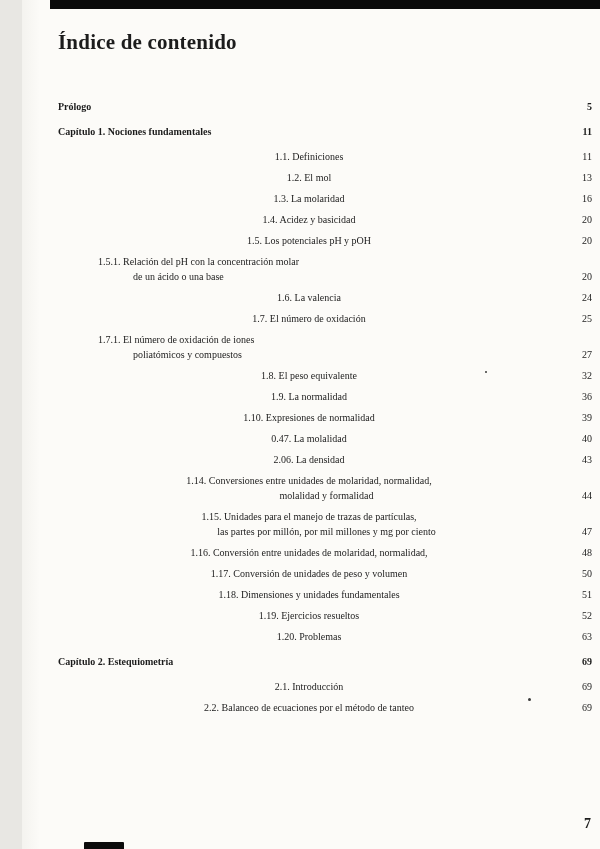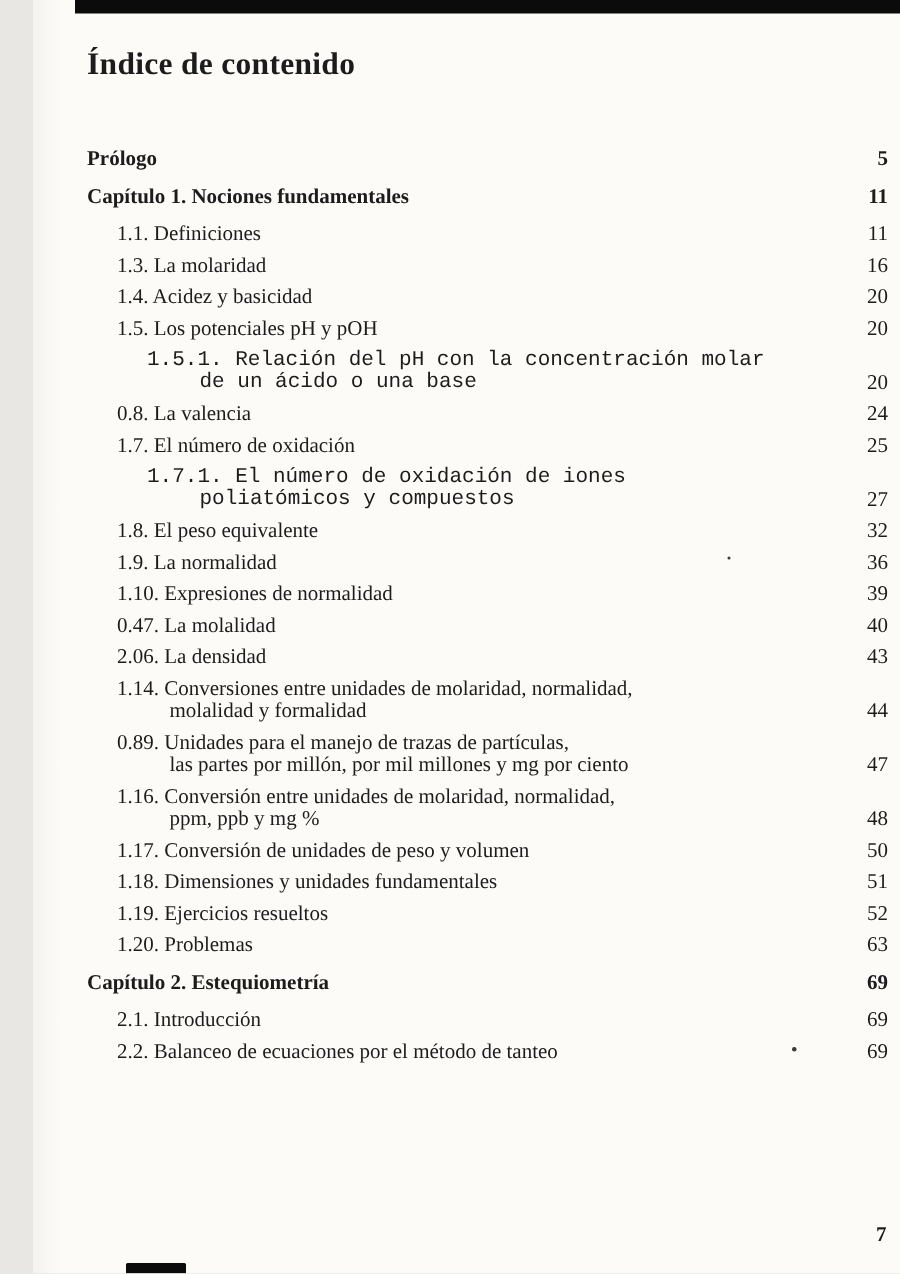--- a/index.html
+++ b/index.html
@@ -31,29 +31,29 @@
   .content { padding: 24px 30px 0 36px; }
 
   .title {
     font-size: 21px; font-weight: bold;
     letter-spacing: 0.2px;
     margin: 6px 0 44px 0;
   }
 
   .row {
     display: flex; justify-content: space-between; align-items: flex-end;
-    font-size: 14px; line-height: 15px;
+    font-size: 10px; line-height: 15px;
     margin-bottom: 6px;
   }
   .row .txt { flex: 1 1 auto; padding-right: 12px; }
   .row .pg  { flex: 0 0 40px; text-align: right; }
 
   .chapter { font-weight: bold; margin-top: 10px; margin-bottom: 10px; }
-  .lv1 .txt { padding-left: 20px; }
-  .lv2 .txt { padding-left: 40px; font-family: Liberation Mono, monospace; }
+  .lv1 .txt { padding-left: 20px; text-align: center; }
+  .lv2 .txt { padding-left: 40px; }
   .cont { padding-left: 35px; }
 
   .footer {
     position: absolute; right: 31px; bottom: 17px;
     font-size: 14px; font-weight: bold;
   }
 </style>
 </head>
 <body>
 
@@ -75,20 +75,24 @@
     <div class="row chapter">
       <div class="txt">Capítulo 1. Nociones fundamentales</div>
       <div class="pg">11</div>
     </div>
 
     <div class="row lv1">
       <div class="txt">1.1. Definiciones</div>
       <div class="pg">11</div>
     </div>
 
+    <div class="row lv1">
+      <div class="txt">1.2. El mol</div>
+      <div class="pg">13</div>
+    </div>
 
     <div class="row lv1">
       <div class="txt">1.3. La molaridad</div>
       <div class="pg">16</div>
     </div>
 
     <div class="row lv1">
       <div class="txt">1.4. Acidez y basicidad</div>
       <div class="pg">20</div>
     </div>
@@ -100,21 +104,21 @@
 
     <div class="row lv2">
       <div class="txt">
         <div>1.5.1. Relación del pH con la concentración molar</div>
         <div class="cont">de un ácido o una base</div>
       </div>
       <div class="pg">20</div>
     </div>
 
     <div class="row lv1">
-      <div class="txt">0.8. La valencia</div>
+      <div class="txt">1.6. La valencia</div>
       <div class="pg">24</div>
     </div>
 
     <div class="row lv1">
       <div class="txt">1.7. El número de oxidación</div>
       <div class="pg">25</div>
     </div>
 
     <div class="row lv2">
       <div class="txt">
@@ -153,30 +157,29 @@
     <div class="row lv1">
       <div class="txt">
         <div>1.14. Conversiones entre unidades de molaridad, normalidad,</div>
         <div class="cont">molalidad y formalidad</div>
       </div>
       <div class="pg">44</div>
     </div>
 
     <div class="row lv1">
       <div class="txt">
-        <div>0.89. Unidades para el manejo de trazas de partículas,</div>
+        <div>1.15. Unidades para el manejo de trazas de partículas,</div>
         <div class="cont">las partes por millón, por mil millones y mg por ciento</div>
       </div>
       <div class="pg">47</div>
     </div>
 
     <div class="row lv1">
       <div class="txt">
         <div>1.16. Conversión entre unidades de molaridad, normalidad,</div>
-        <div class="cont">ppm, ppb y mg %</div>
       </div>
       <div class="pg">48</div>
     </div>
 
     <div class="row lv1">
       <div class="txt">1.17. Conversión de unidades de peso y volumen</div>
       <div class="pg">50</div>
     </div>
 
     <div class="row lv1">

